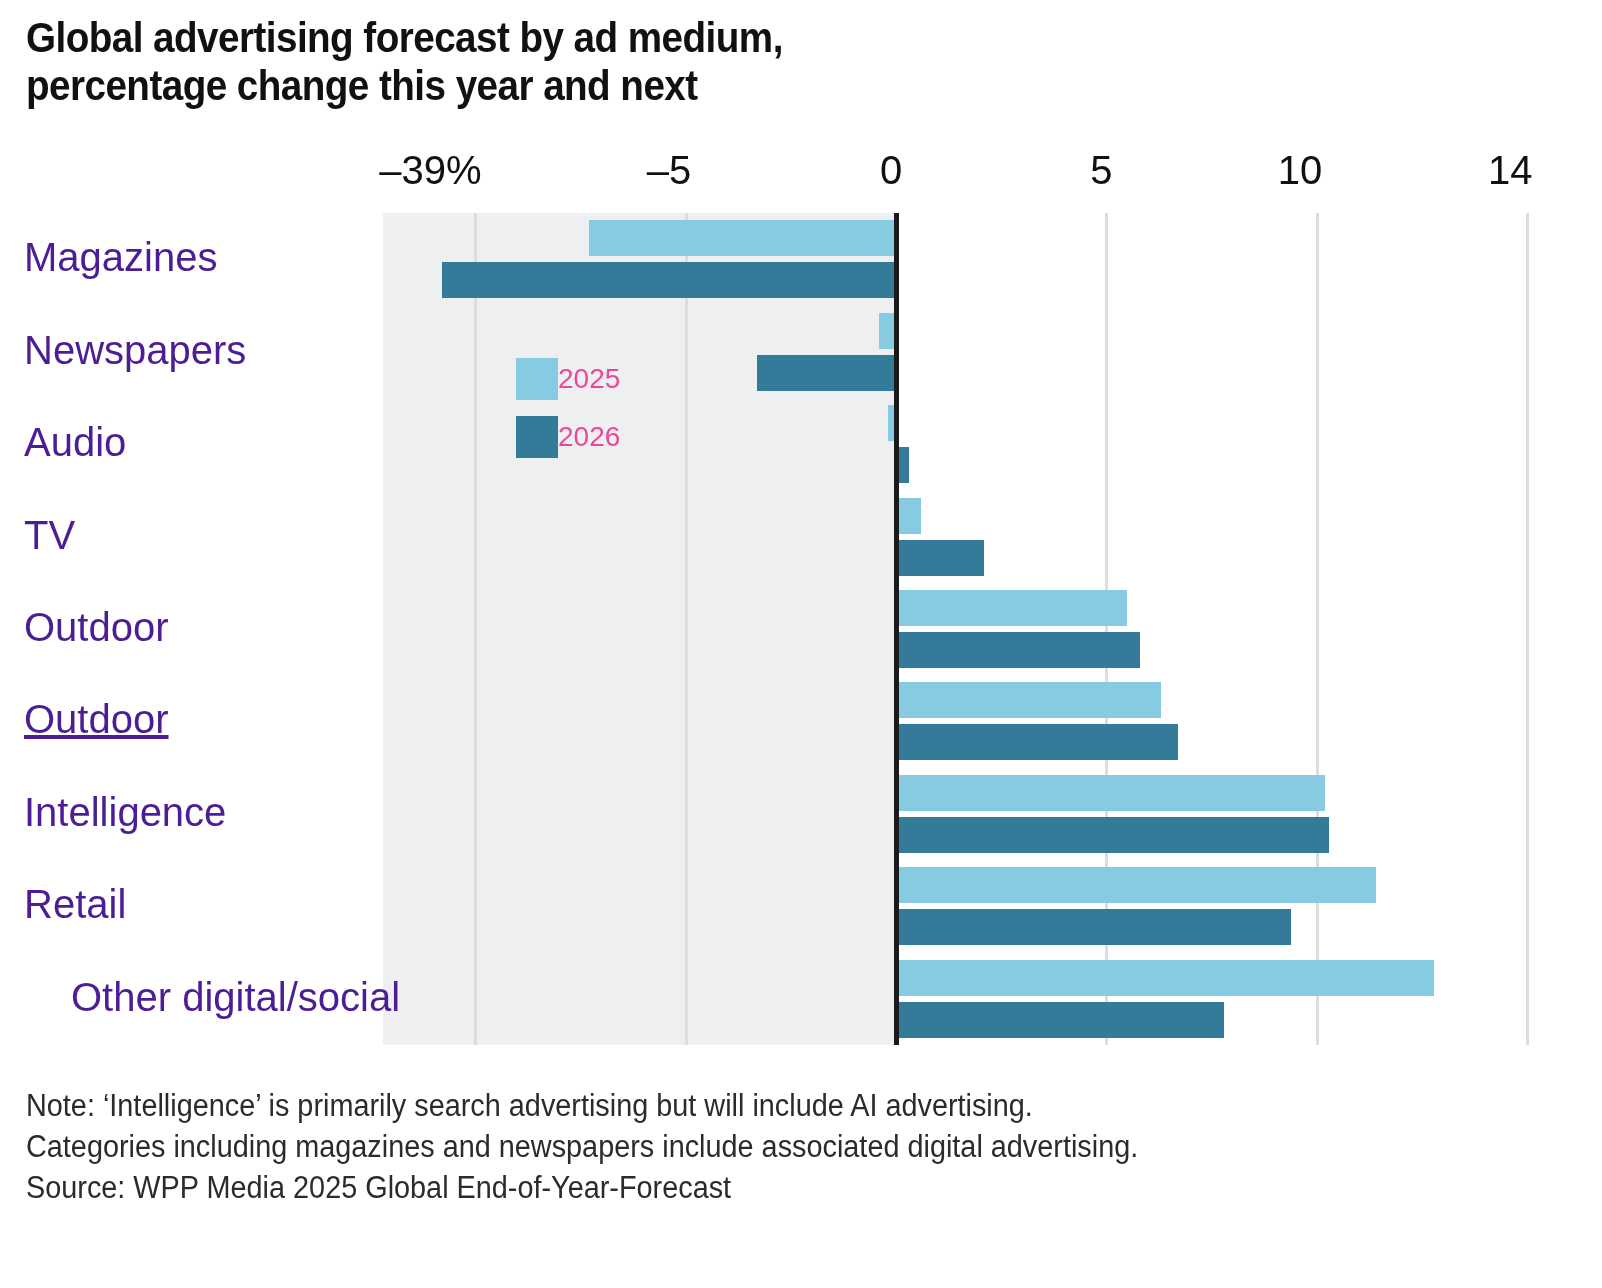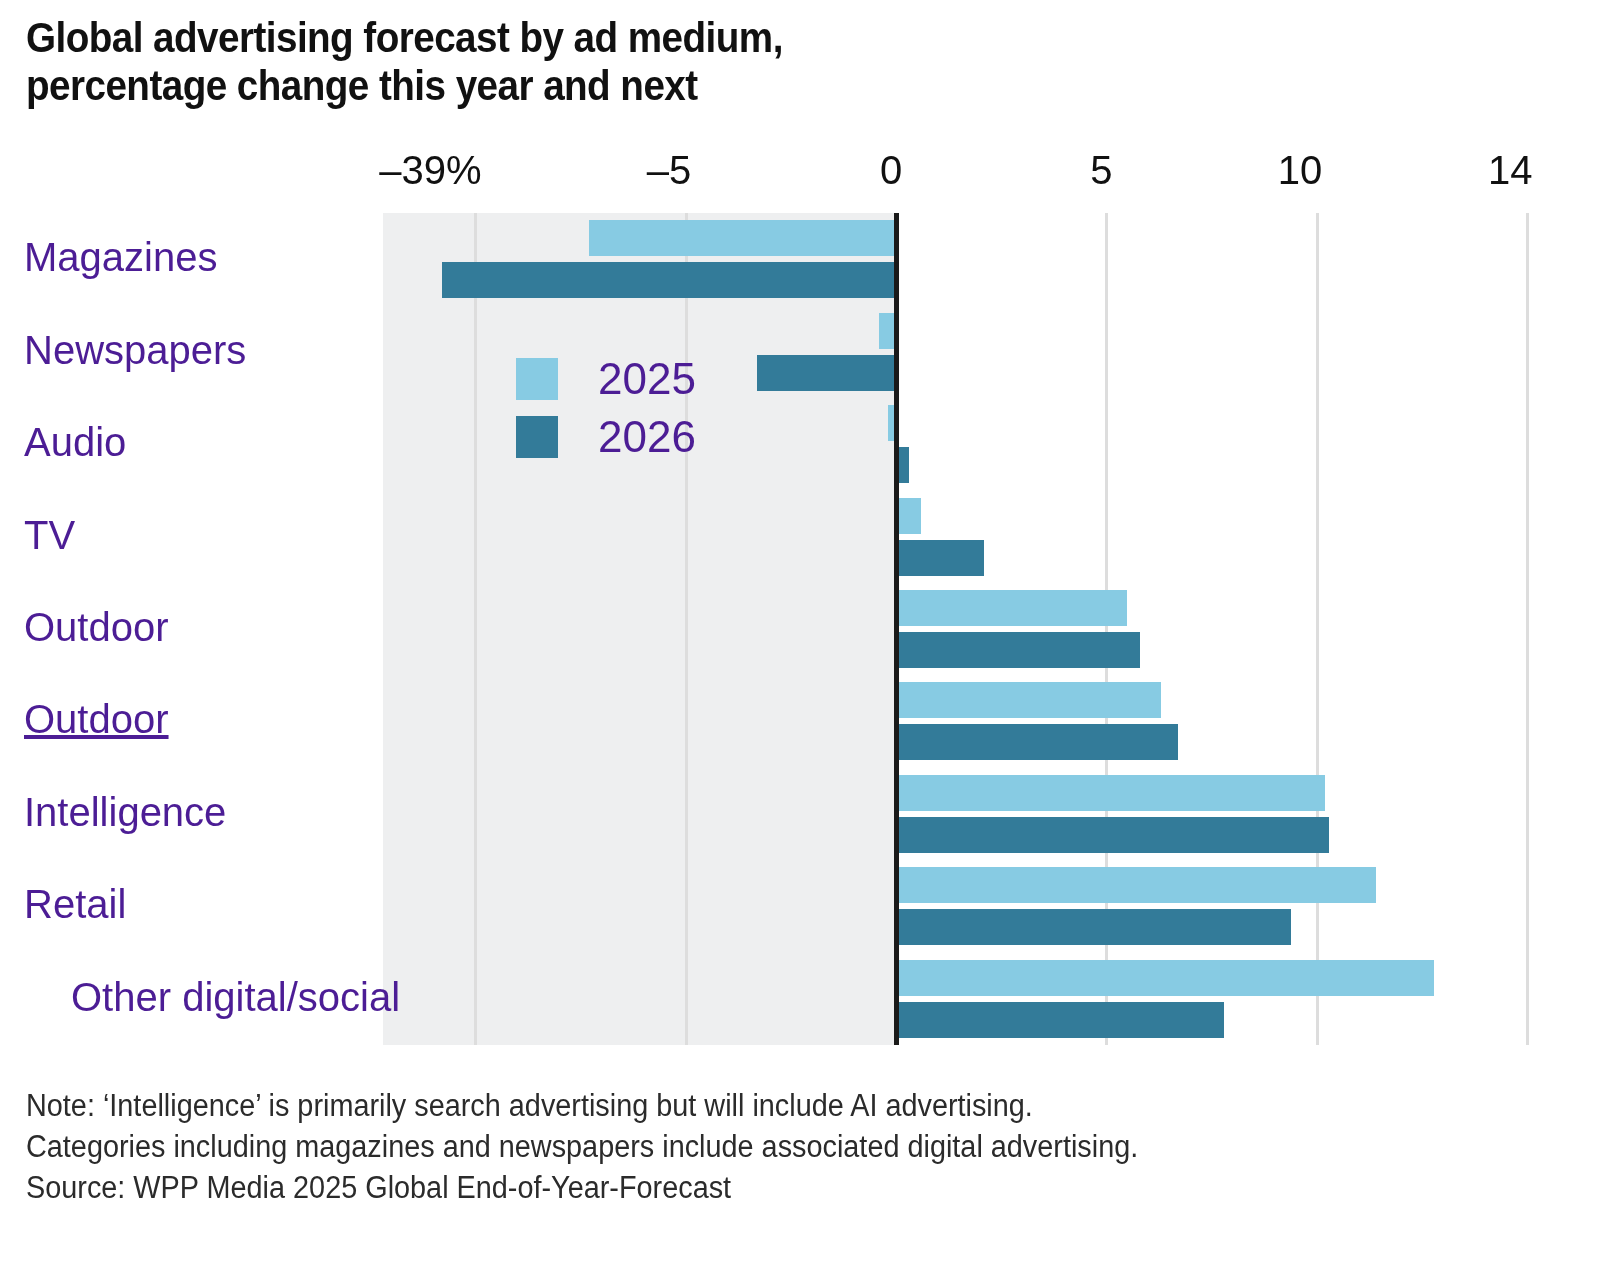--- a/index.html
+++ b/index.html
@@ -104,24 +104,23 @@
     height: 58px;
   }
   .legend-swatch {
     width: 42px;
     height: 42px;
     flex: 0 0 auto;
   }
   .legend-swatch.y2025 { background: #87cbe3; }
   .legend-swatch.y2026 { background: #337b99; }
   .legend-text {
-    margin-left: 40px;
-    font-size: 44px;
+    font-size: 28px;
     line-height: 44px;
-    color: #4c1d95;
+    color: #ec4899;
   }
 
   
   #footer {
     position: absolute;
     left: 26px;
     top: 1085px;
     width: 1500px;
   }
   .footer-line {

